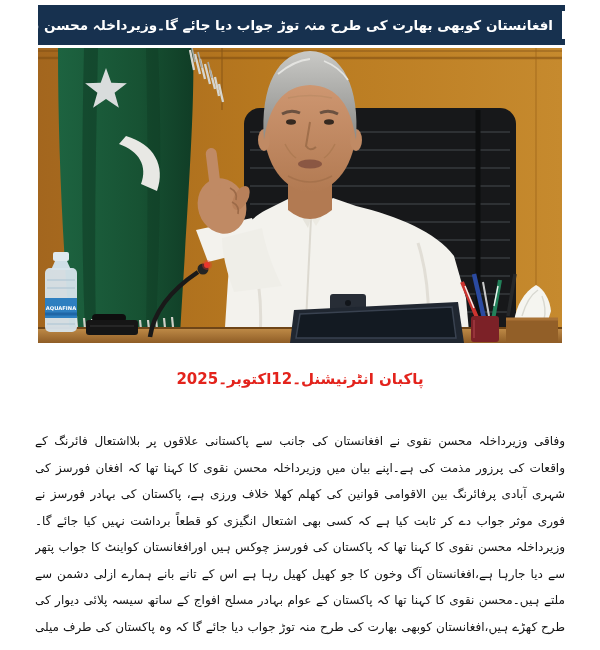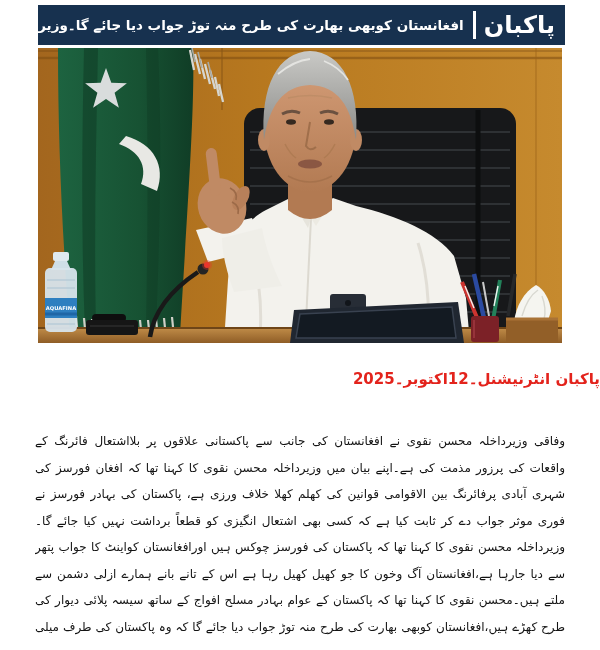--- a/index.html
+++ b/index.html
@@ -28,38 +28,37 @@
 
   
   .photo{
     position:absolute;left:38px;top:48px;width:524px;height:295px;
     margin:0;overflow:hidden;background:#b5761f;
   }
   .photo svg{display:block;width:524px;height:295px;}
 
   
   .dateline{
-    position:absolute;left:0;top:370px;width:600px;text-align:right;
+    position:absolute;left:0;top:370px;width:600px;text-align:center;
     color:#e3231c;font-size:15px;font-weight:bold;direction:rtl;
   }
 
   
   .article{
     position:absolute;top:428px;left:35px;right:35px;height:207px;
     direction:rtl;text-align:justify;color:#141414;
     font-size:12px;line-height:26.5px;overflow:hidden;
   }
 </style>
 </head>
 <body>
 
 <div class="page">
 
   <header class="topbar" dir="rtl">
-    <div class="brand">پاکبان</div>
     <div class="sep"></div>
     <div class="headline">افغانستان کوبھی بھارت کی طرح منہ توڑ جواب دیا جائے گا۔وزیرداخلہ محسن نقوی</div>
   </header>
 
   <figure class="photo">
     <svg viewBox="0 0 524 295" xmlns="http://www.w3.org/2000/svg">
       <defs>
         <linearGradient id="wall" x1="0" y1="0" x2="1" y2="0">
           <stop offset="0" stop-color="#a3661e"></stop>
           <stop offset="0.45" stop-color="#b8791f"></stop>

